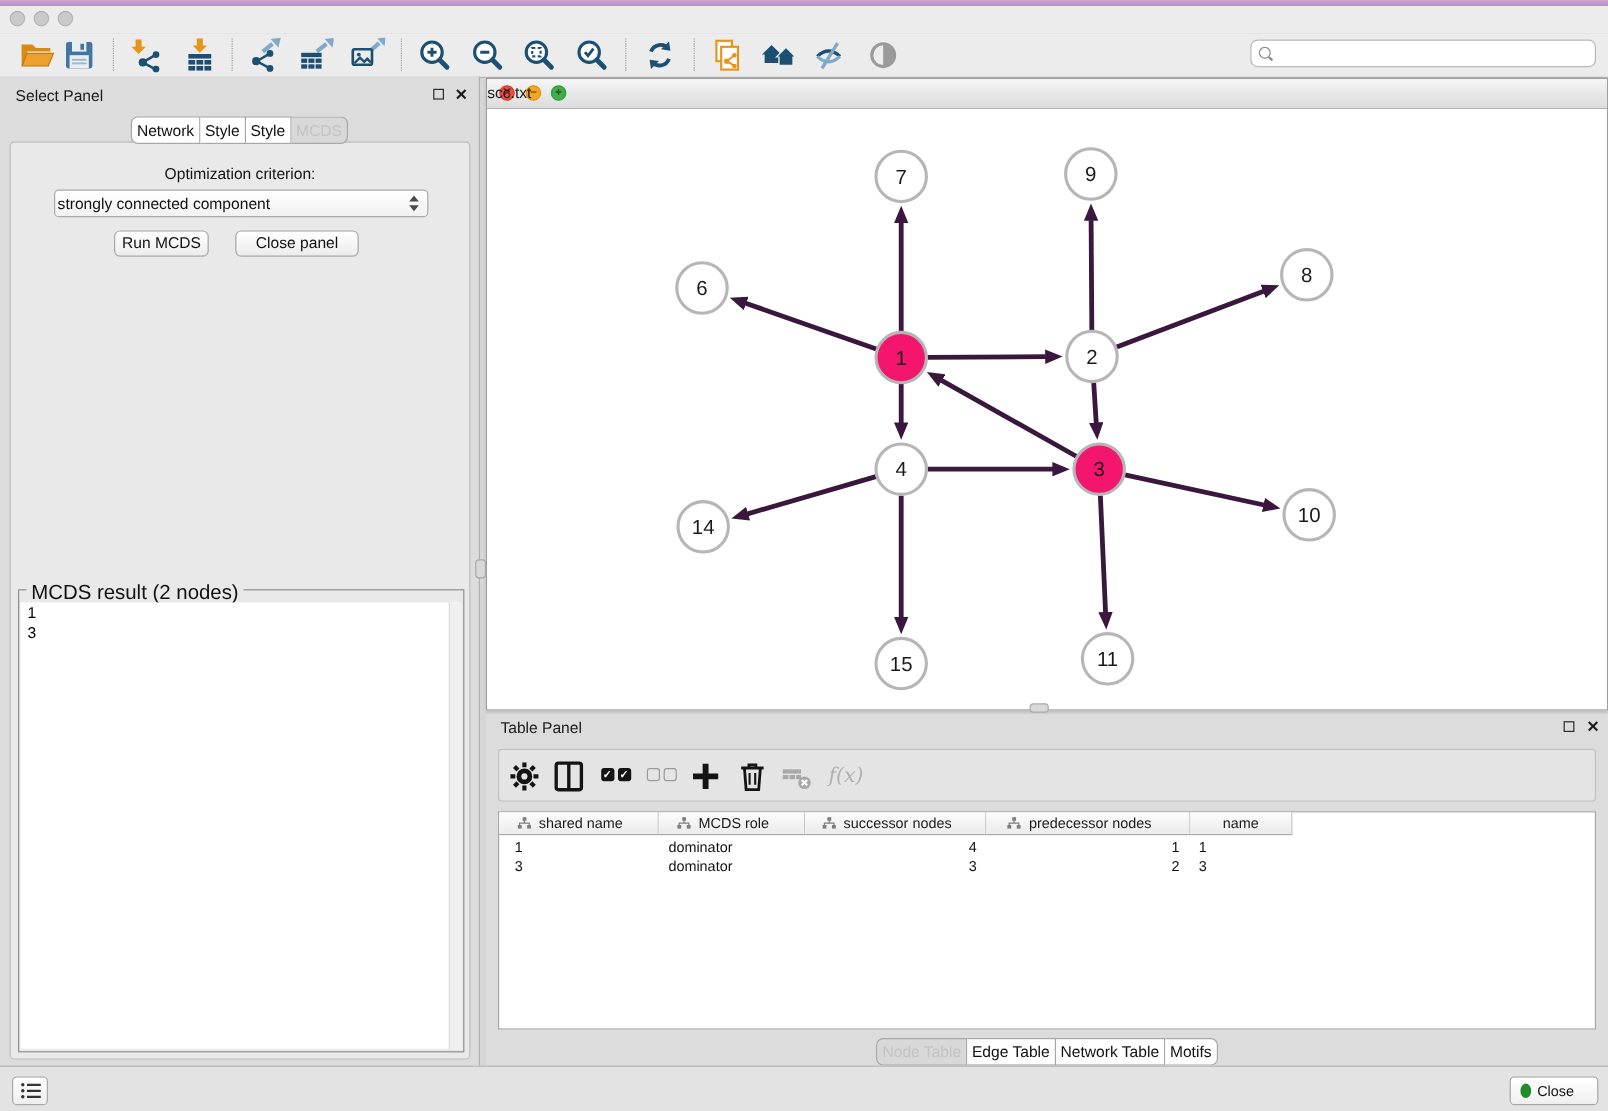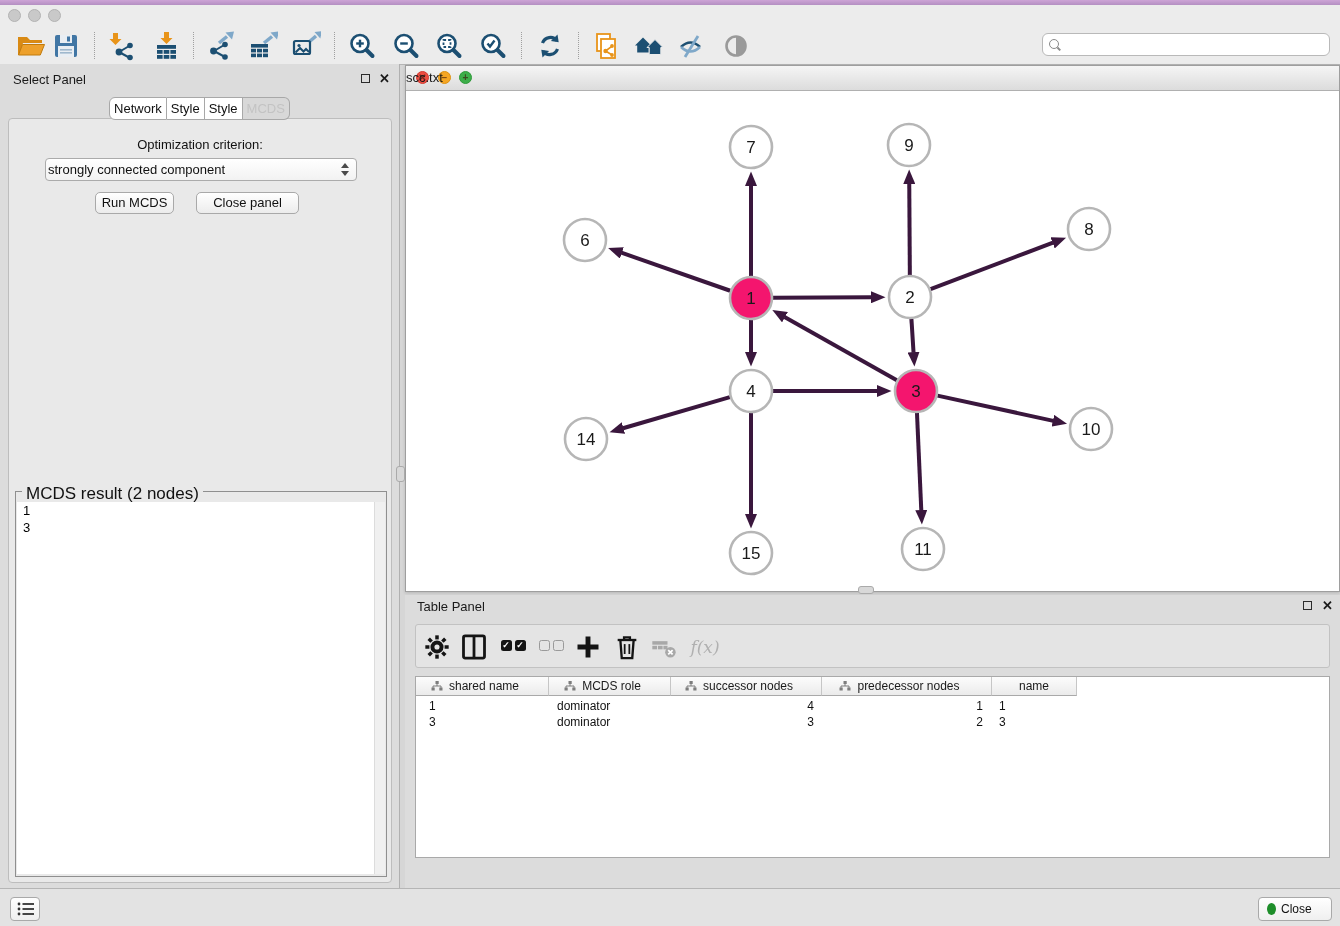--- a/index.html
+++ b/index.html
@@ -498,20 +498,26 @@
       </div>
       <div class="trow" style="top:37px">
         <div class="td" style="width:133px;padding-left:13px">3</div>
         <div class="td" style="width:122px;padding-left:8px">dominator</div>
         <div class="td" style="width:151px;padding-right:8px;text-align:right">3</div>
         <div class="td" style="width:170px;padding-right:9px;text-align:right">2</div>
         <div class="td" style="width:85px;padding-left:7px">3</div>
       </div>
     </div>
 
+    <div class="tp-tabs">
+      <div class="tab selected">Node Table</div>
+      <div class="tab">Edge Table</div>
+      <div class="tab">Network Table</div>
+      <div class="tab">Motifs</div>
+    </div>
   </div>
 
   <div class="statusbar">
     <div class="sb-btn" style="left:10px;width:30px">
       <svg width="24" height="22" viewBox="0 0 24 22" style="margin:0 0 0 3px">
           <g fill="#333">
             <circle cx="5" cy="6" r="1.4"></circle>
             <circle cx="5" cy="11" r="1.4"></circle>
             <circle cx="5" cy="16" r="1.4"></circle>
           </g>

